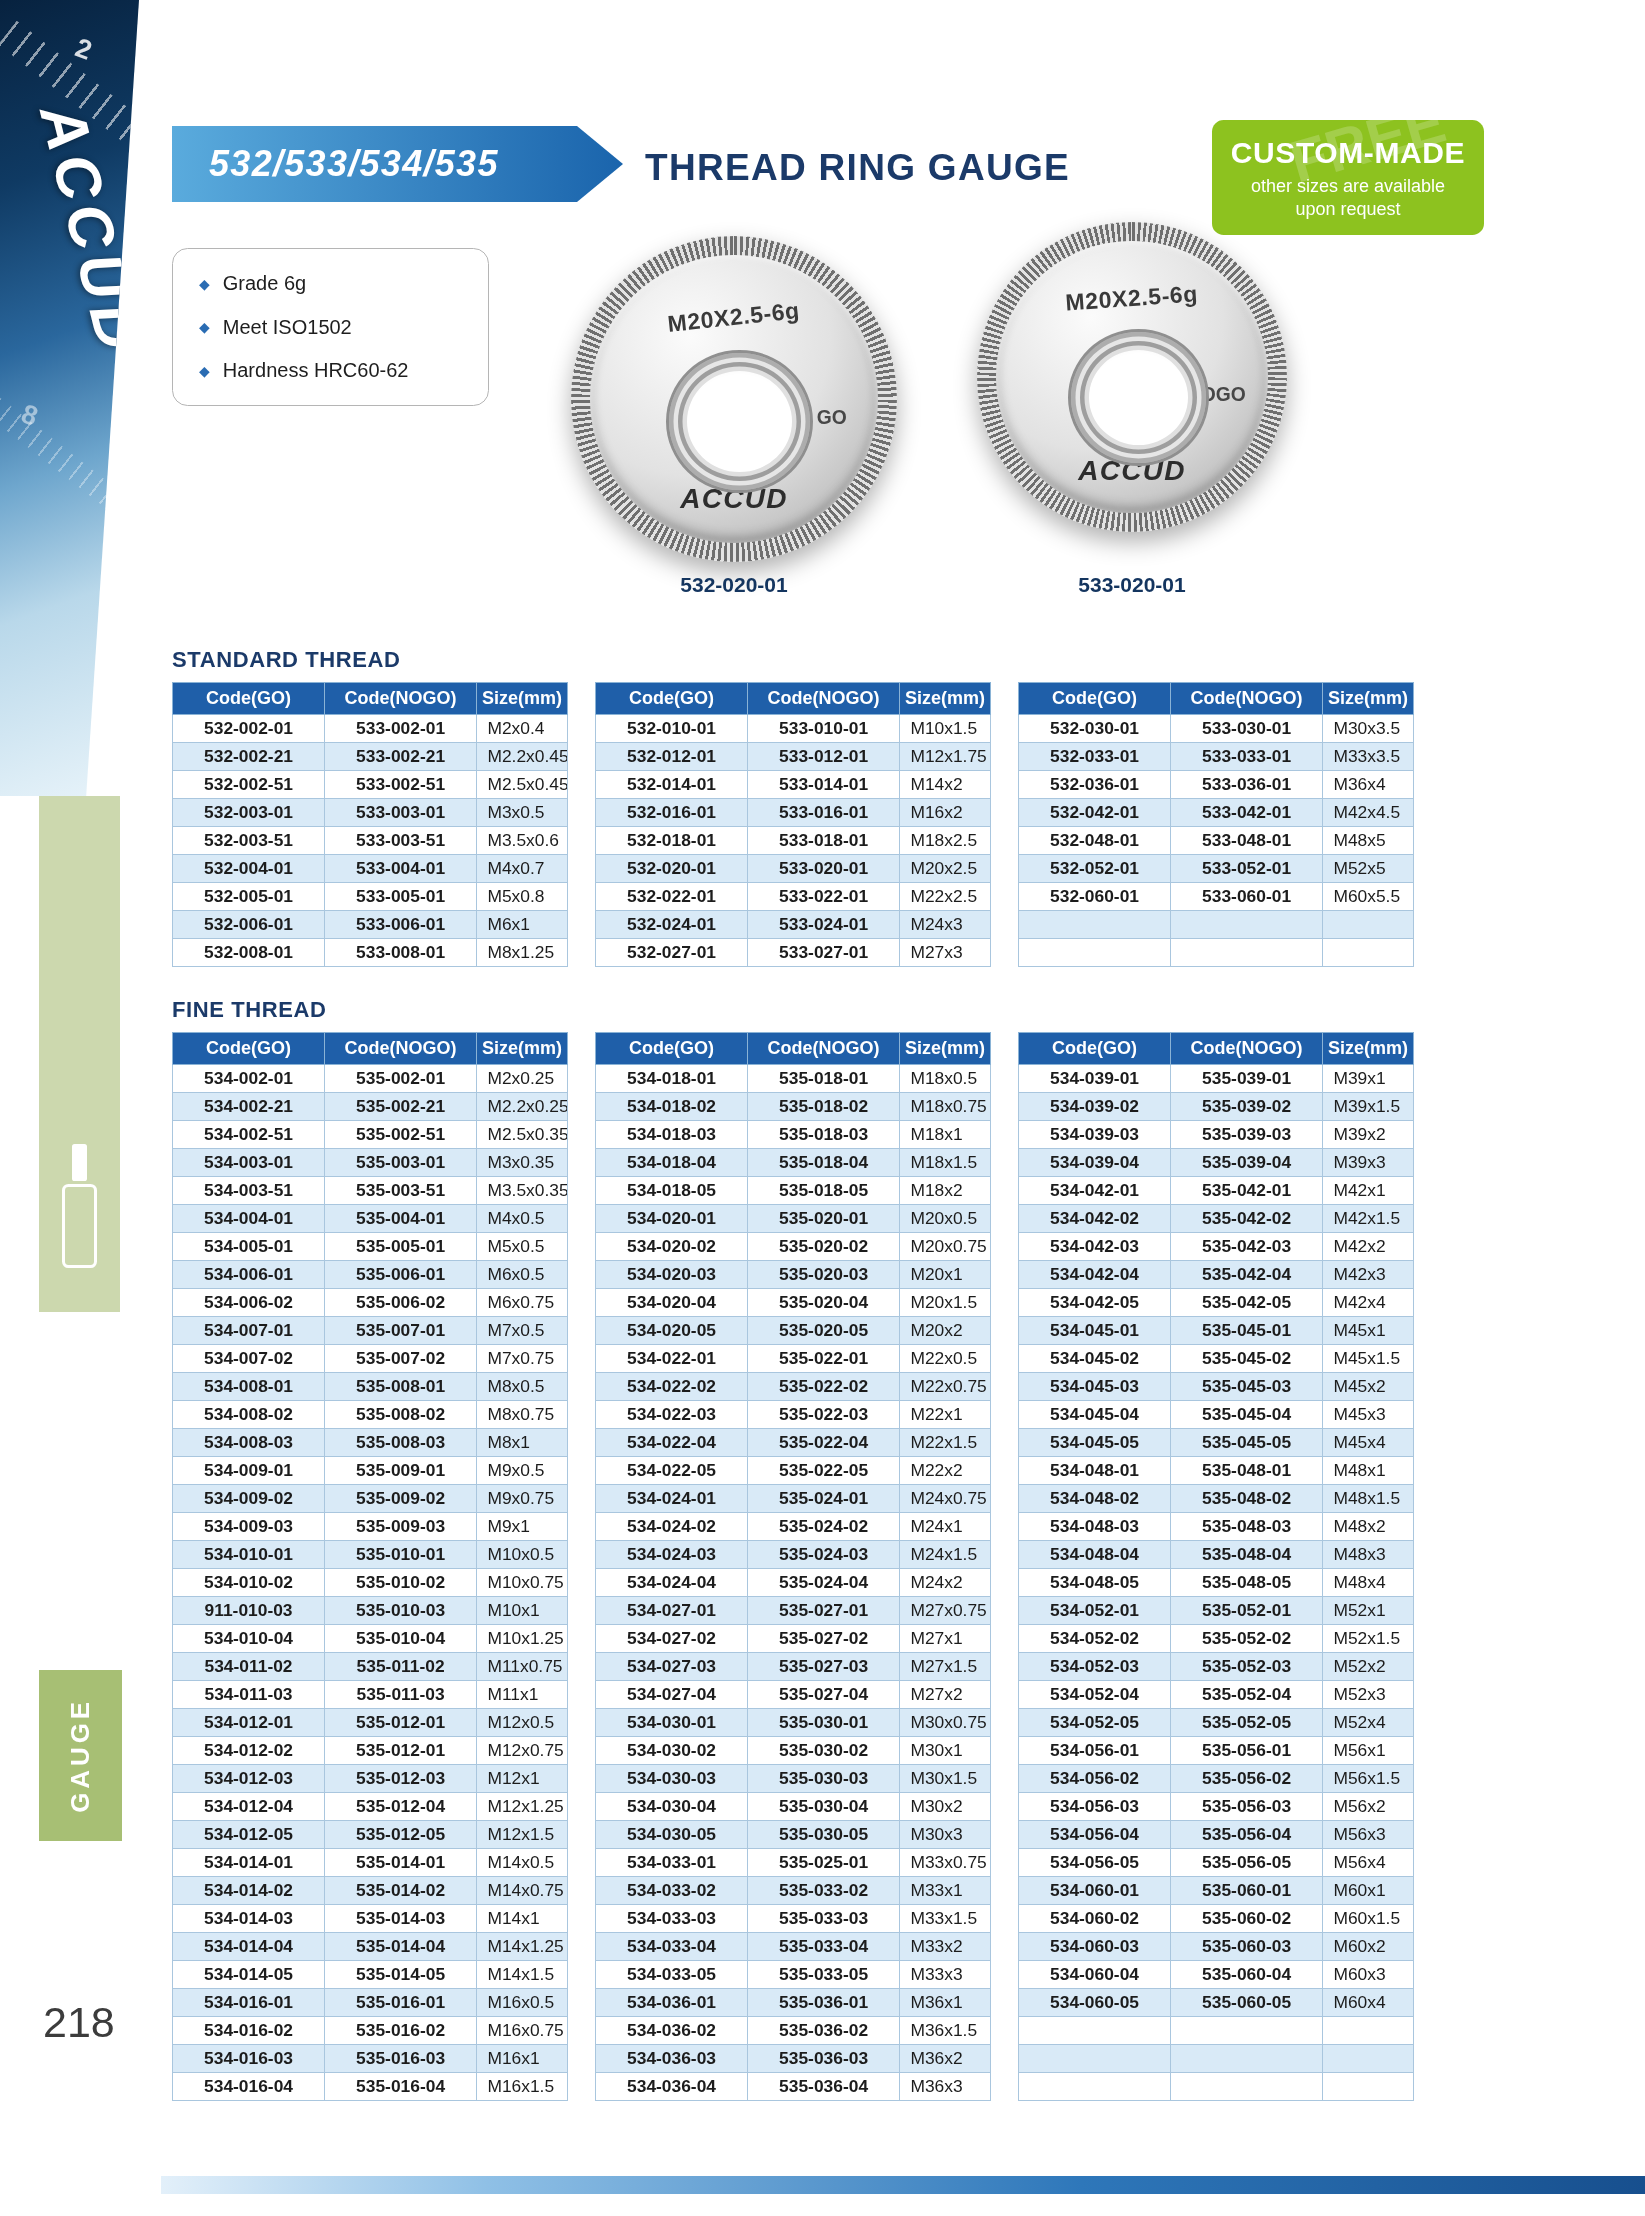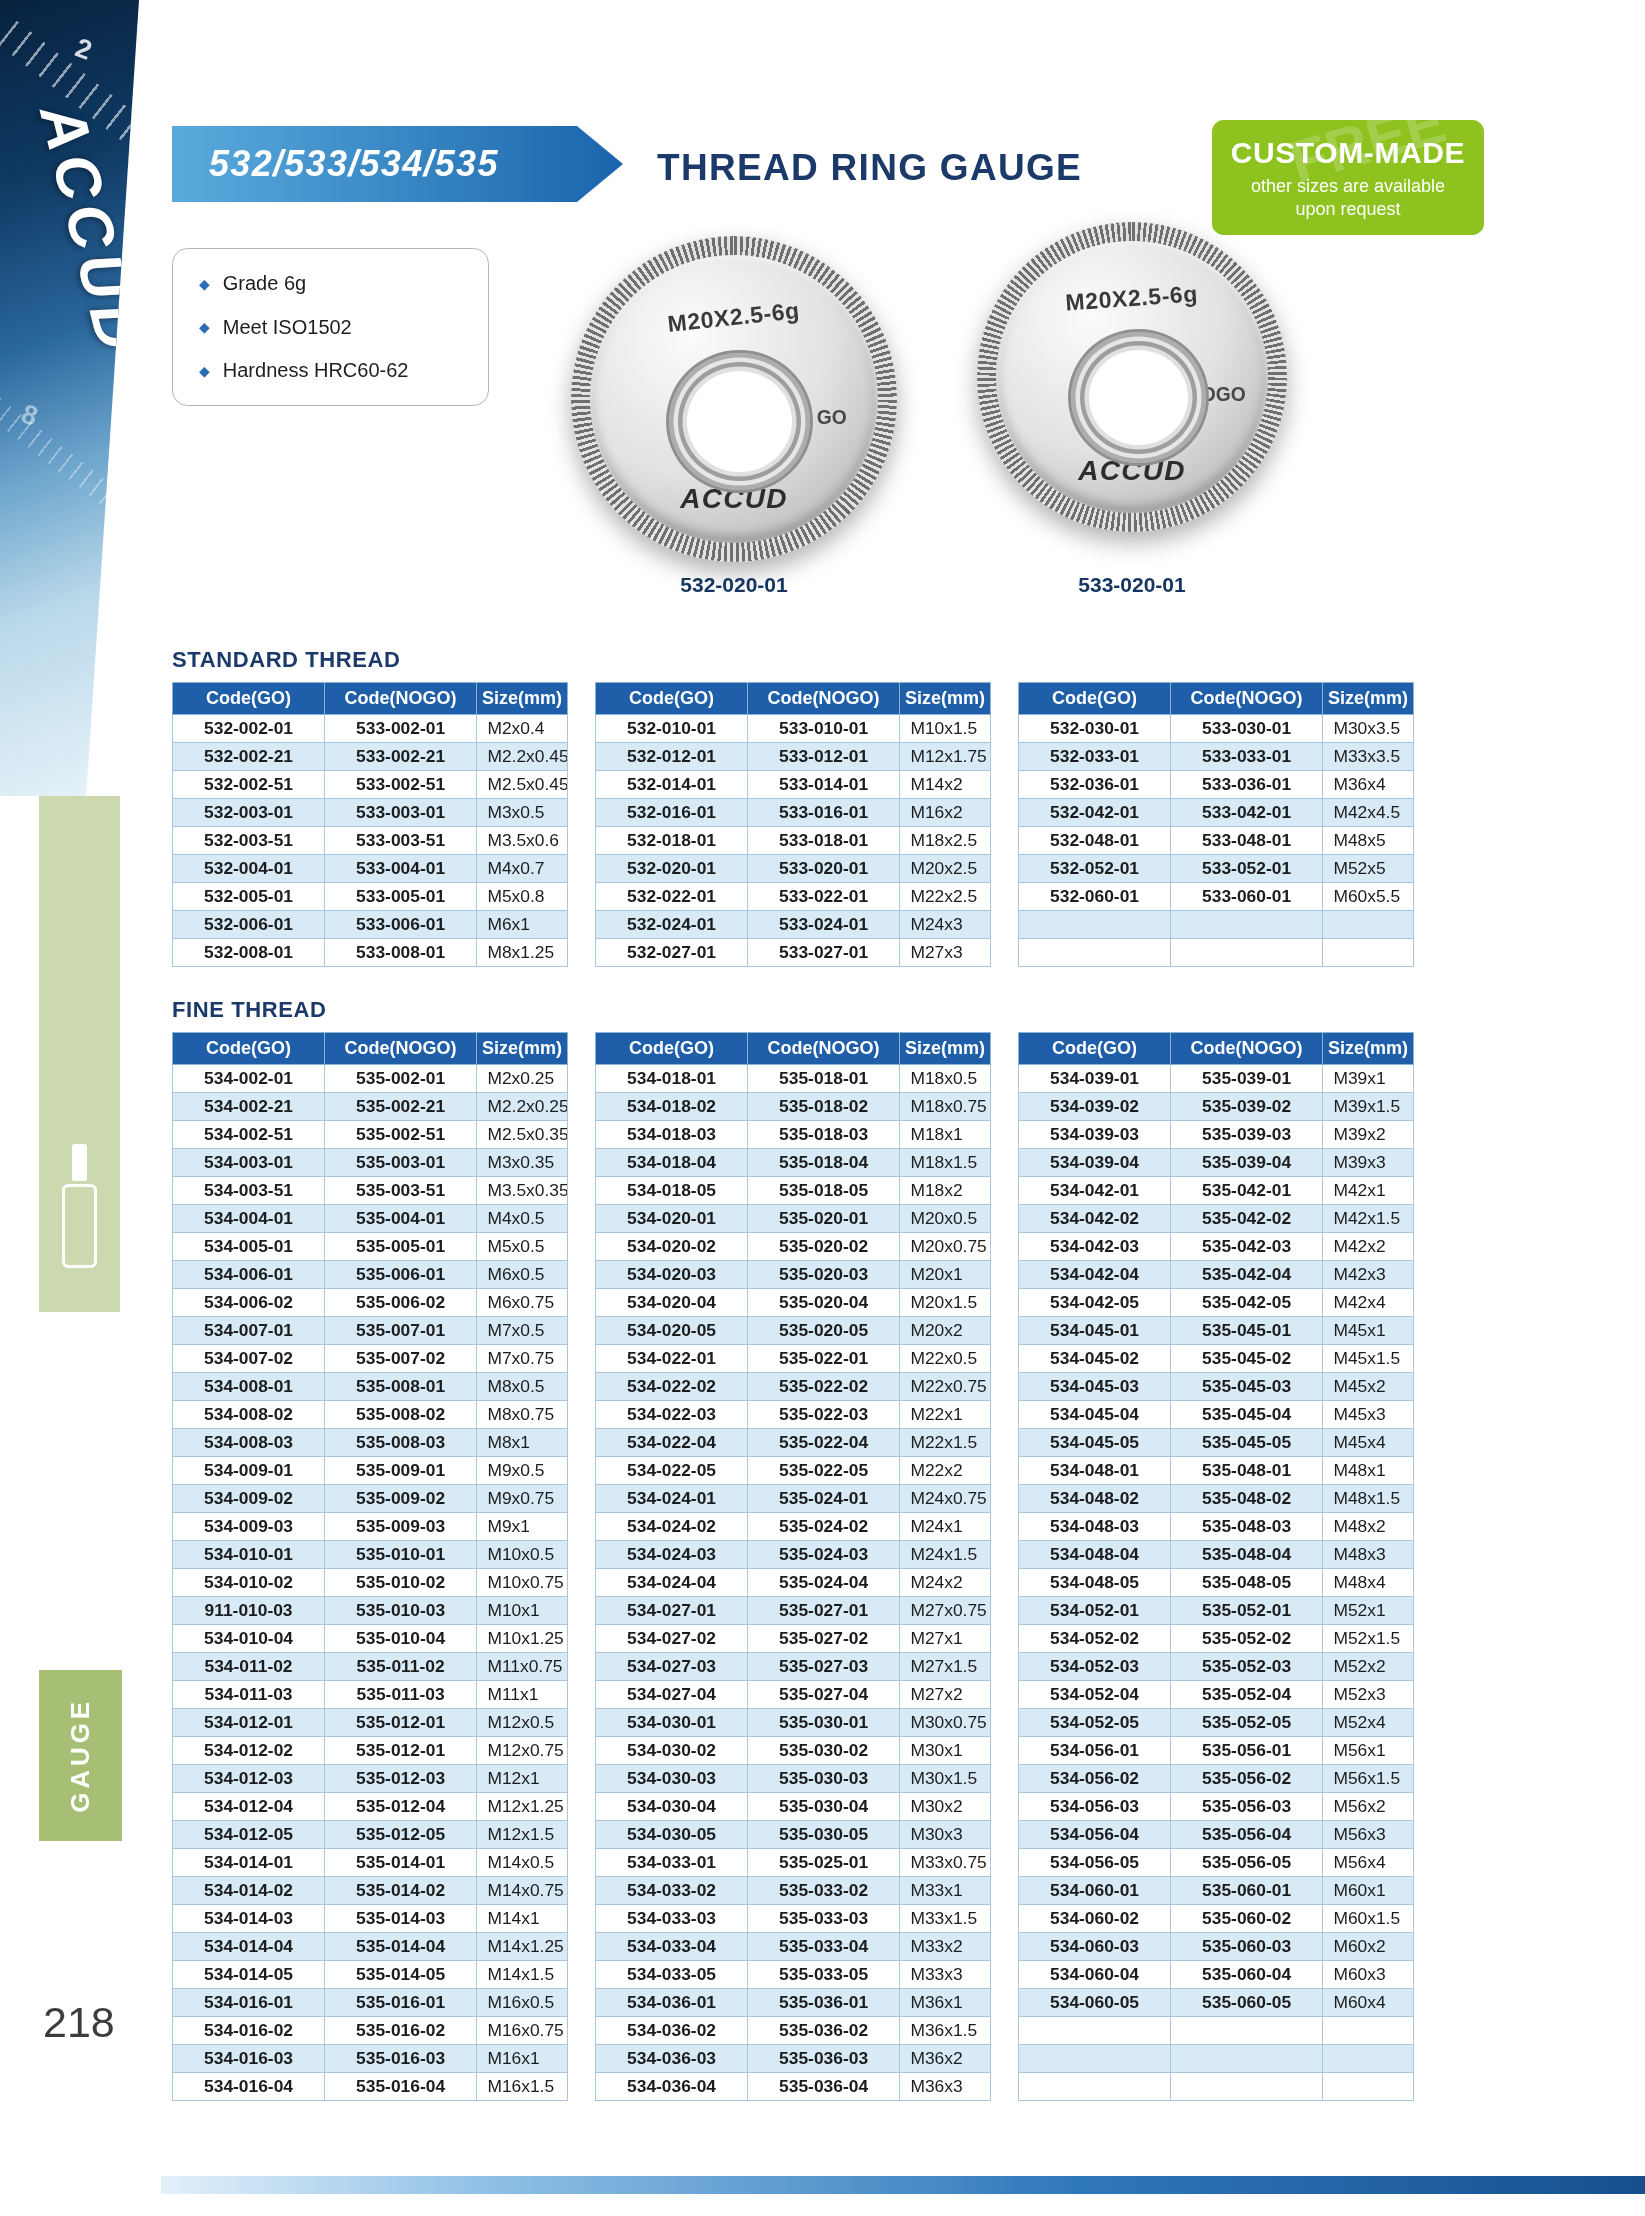--- a/index.html
+++ b/index.html
@@ -51,21 +51,21 @@
   
   .model-banner{
     position:absolute; left:172px; top:126px; width:451px; height:76px;
     background:linear-gradient(to right,#5aabdd,#1a64ac);
     clip-path:polygon(0 0,calc(100% - 46px) 0,100% 50%,calc(100% - 46px) 100%,0 100%);
     display:flex; align-items:center; padding-left:37px;
   }
   .model-banner span{ color:#ffffff; font-size:36px; font-weight:bold; font-style:italic; letter-spacing:1.3px; }
   .page-title{
     position:absolute; left:645px; top:137px; height:62px; line-height:62px;
-    font-size:37px; font-weight:bold; color:#1b3a69; letter-spacing:1.3px;margin-left:12px;
+    font-size:37px; font-weight:bold; color:#1b3a69; letter-spacing:1.3px;
   }
   .custom-box{
     position:absolute; left:1212px; top:120px; width:272px; min-height:111px;
     background:#8dc21f; border-radius:11.6px; padding:15.5px 17px 14px;
     text-align:center; overflow:hidden;
   }
   .custom-box .free-mark{
     position:absolute; left:77px; top:-11.6px; font-size:59px; font-weight:bold;
     color:rgba(255,255,255,.20); transform:rotate(-16deg); pointer-events:none;
   }

